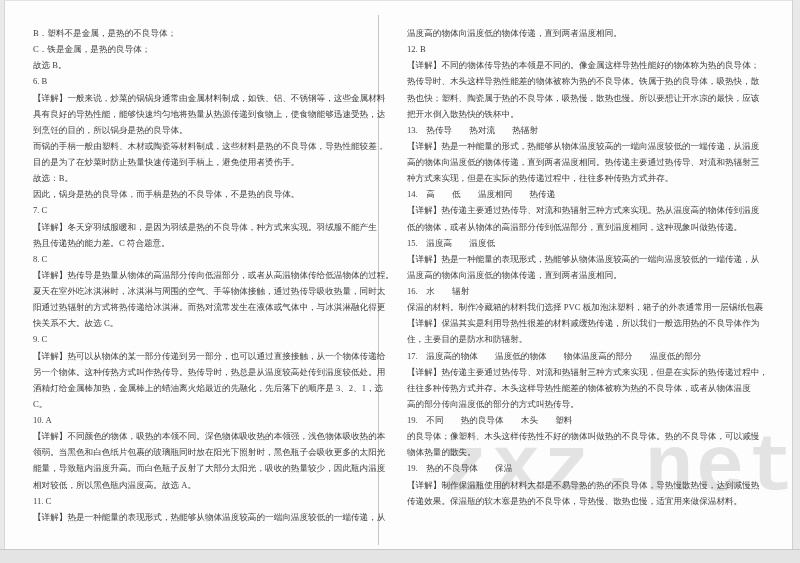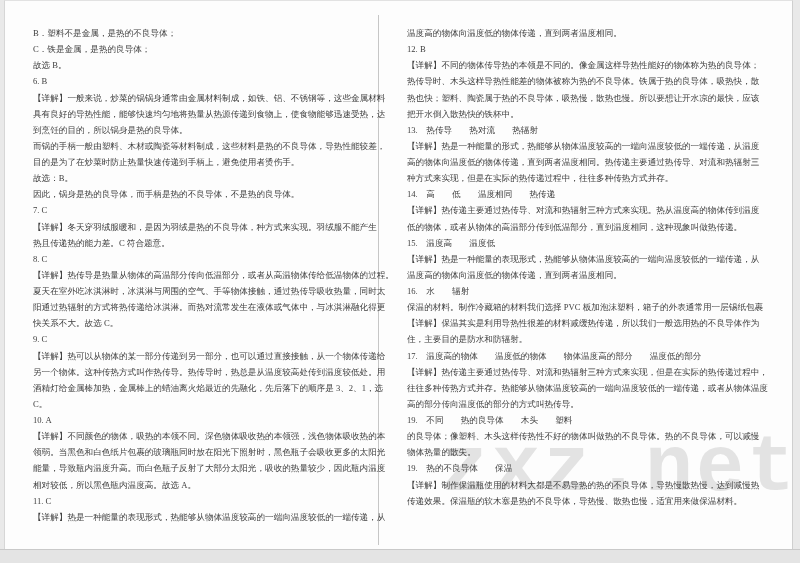--- a/index.html
+++ b/index.html
@@ -133,21 +133,21 @@
         <div class="line">低的物体，或者从物体的高温部分传到低温部分，直到温度相同，这种现象叫做热传递。</div>
         <div class="line">15.　温度高　　温度低</div>
         <div class="line">【详解】热是一种能量的表现形式，热能够从物体温度较高的一端向温度较低的一端传递，从</div>
         <div class="line">温度高的物体向温度低的物体传递，直到两者温度相同。</div>
         <div class="line">16.　水　　辐射</div>
         <div class="line">保温的材料。制作冷藏箱的材料我们选择 PVC 板加泡沫塑料，箱子的外表通常用一层锡纸包裹</div>
         <div class="line">【详解】保温其实是利用导热性很差的材料减缓热传递，所以我们一般选用热的不良导体作为</div>
         <div class="line">住，主要目的是防水和防辐射。</div>
         <div class="line">17.　温度高的物体　　温度低的物体　　物体温度高的部分　　温度低的部分</div>
         <div class="line">【详解】热传递主要通过热传导、对流和热辐射三种方式来实现，但是在实际的热传递过程中，</div>
-        <div class="line">往往多种传热方式并存。热能够从物体温度较高的一端向温度较低的一端传递，或者从物体温度</div>
+        <div class="line">往往多种传热方式并存。木头这样导热性能差的物体被称为热的不良导体，或者从物体温度</div>
         <div class="line">高的部分传向温度低的部分的方式叫热传导。</div>
         <div class="line">19.　不同　　热的良导体　　木头　　塑料</div>
         <div class="line">的良导体；像塑料、木头这样传热性不好的物体叫做热的不良导体。热的不良导体，可以减慢</div>
         <div class="line">物体热量的散失。</div>
         <div class="line">19.　热的不良导体　　保温</div>
         <div class="line">【详解】制作保温瓶使用的材料大都是不易导热的热的不良导体，导热慢散热慢，达到减慢热</div>
         <div class="line">传递效果。保温瓶的软木塞是热的不良导体，导热慢、散热也慢，适宜用来做保温材料。</div>
       </div>
   </div>
   <div class="bottom-strip"></div>

